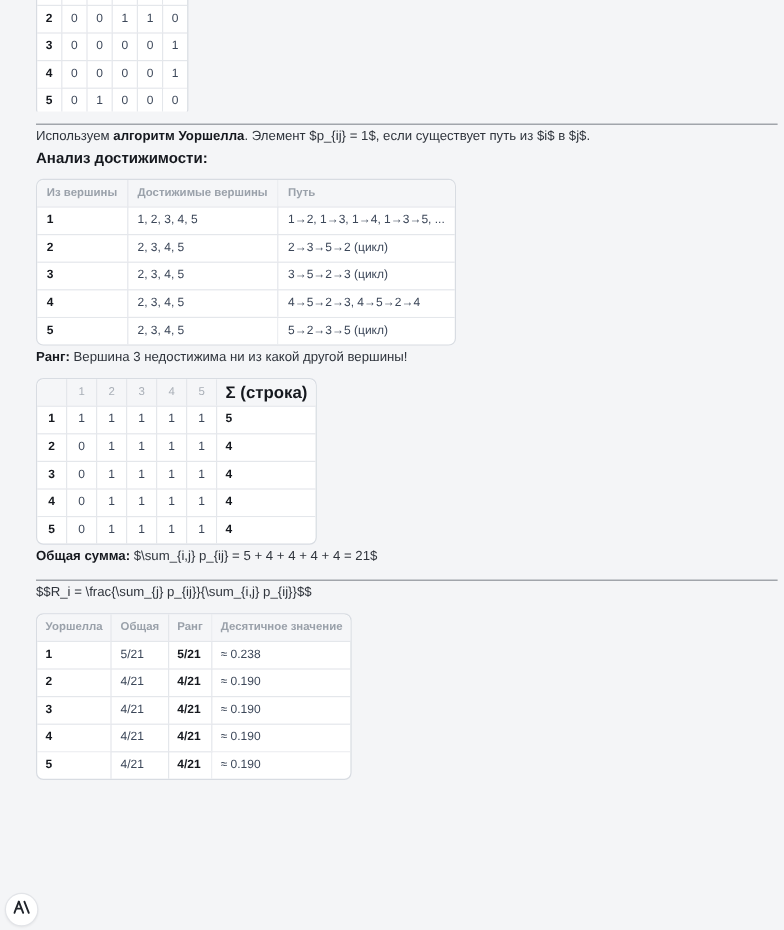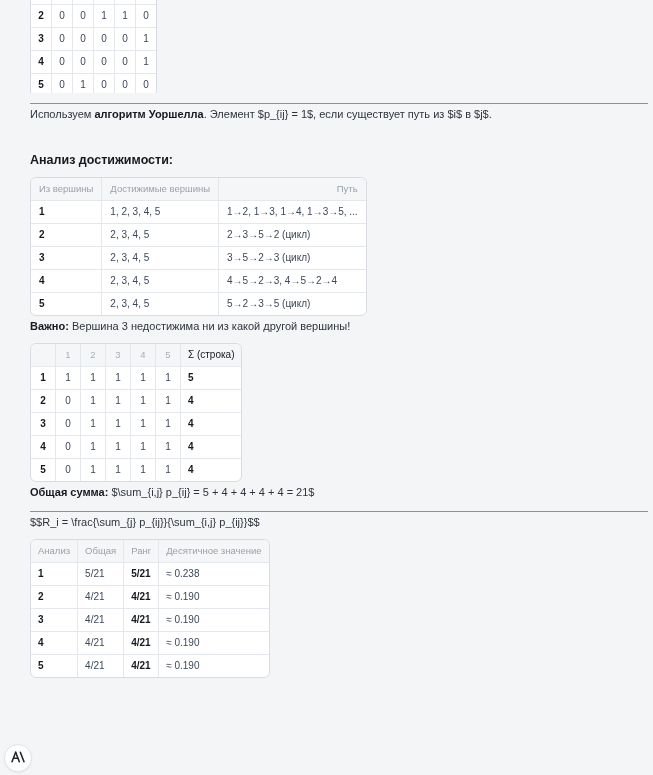--- a/index.html
+++ b/index.html
@@ -7,34 +7,34 @@
     width:653px;height:775px;position:relative;overflow:hidden;
     background:#f4f5f7;
     font-family:"Liberation Sans",sans-serif;
     -webkit-font-smoothing:antialiased;
   }
   .msg{position:absolute;left:30px;top:0;width:618px}
   hr.sep{border:none;border-top:1px solid #8d9298;margin:10px 0 0}
   h2{font-size:17px;font-weight:700;color:#15181e;margin:9px 0 0;letter-spacing:-0.1px}
   p{font-size:11px;color:#2f343c;margin:3px 0 0;line-height:1.45}
   p strong,b{color:#15181e}
-  .sublabel{font-size:12.5px;font-weight:700;color:#15181e;margin:28px 0 0}
+  .sublabel{font-size:12.5px;font-weight:700;color:#15181e;margin:0 0 0}
   .twrap{margin-top:8px}
   table{
     border-collapse:separate;border-spacing:0;background:#fff;
     border:1px solid #d8dce2;border-radius:6px;
     font-size:10px;color:#3c4759;
   }
   td,th{padding:5px 7px;border-top:1px solid #e4e7eb;border-left:1px solid #e4e7eb;white-space:nowrap;text-align:left;line-height:12px}
   tr:first-child>*{border-top:none}
   tr>*:first-child{border-left:none}
-  th{background:#f5f6f8;color:#9aa1aa;font-weight:400;font-size:9.5px}
+  th{background:#f5f6f8;color:#9aa1aa;font-weight:700;font-size:9.5px}
   th.num{font-weight:400;color:#a9afb7;text-align:center}
-  th.sum{color:#15181e;font-size:10px}
-  th.center{text-align:right}
+  th.sum{color:#15181e;font-size:14px}
+  th.center{text-align:left}
   td.rh{font-weight:700;color:#15181e}
   td.c{text-align:center;width:10px}
   td.bold{font-weight:700;color:#15181e}
   tr:first-child>*:first-child{border-top-left-radius:6px}
   tr:first-child>*:last-child{border-top-right-radius:6px}
   tr:last-child>*:first-child{border-bottom-left-radius:6px}
   tr:last-child>*:last-child{border-bottom-right-radius:6px}
   .tclip{height:93px;overflow:hidden}
   .topmatrix{margin-top:-19px}
   .topmatrix td{padding:5px 5px}
@@ -138,21 +138,21 @@
       </tr>
       <tr>
         <td class="rh">5</td>
         <td>2, 3, 4, 5</td>
         <td>5→2→3→5 (цикл)</td>
       </tr>
     </tbody>
       </table>
   </div>
 
-  <p><strong>Важно:</strong><span> Вершина 3 недостижима ни из какой другой вершины!</span></p>
+  <p><strong>Ранг:</strong><span> Вершина 3 недостижима ни из какой другой вершины!</span></p>
 
 
   <div class="twrap">
     <table class="pmatrix">
       <tbody>
           <tr>
         <th></th>
         <th class="num">1</th>
         <th class="num">2</th>
         <th class="num">3</th>
@@ -213,21 +213,21 @@
 
   <hr class="sep">
 
 
   <p>$$R_i = \frac{\sum_{j} p_{ij}}{\sum_{i,j} p_{ij}}$$</p>
 
   <div class="twrap">
     <table class="ranks">
       <tbody>
           <tr>
-        <th>Анализ</th>
+        <th>Уоршелла</th>
         <th class="w-calc">Общая</th>
         <th>Ранг</th>
         <th class="w-dec">Десятичное значение</th>
       </tr>
       <tr>
         <td class="rh">1</td>
         <td>5/21</td>
         <td class="bold">5/21</td>
         <td>≈ 0.238</td>
       </tr>

